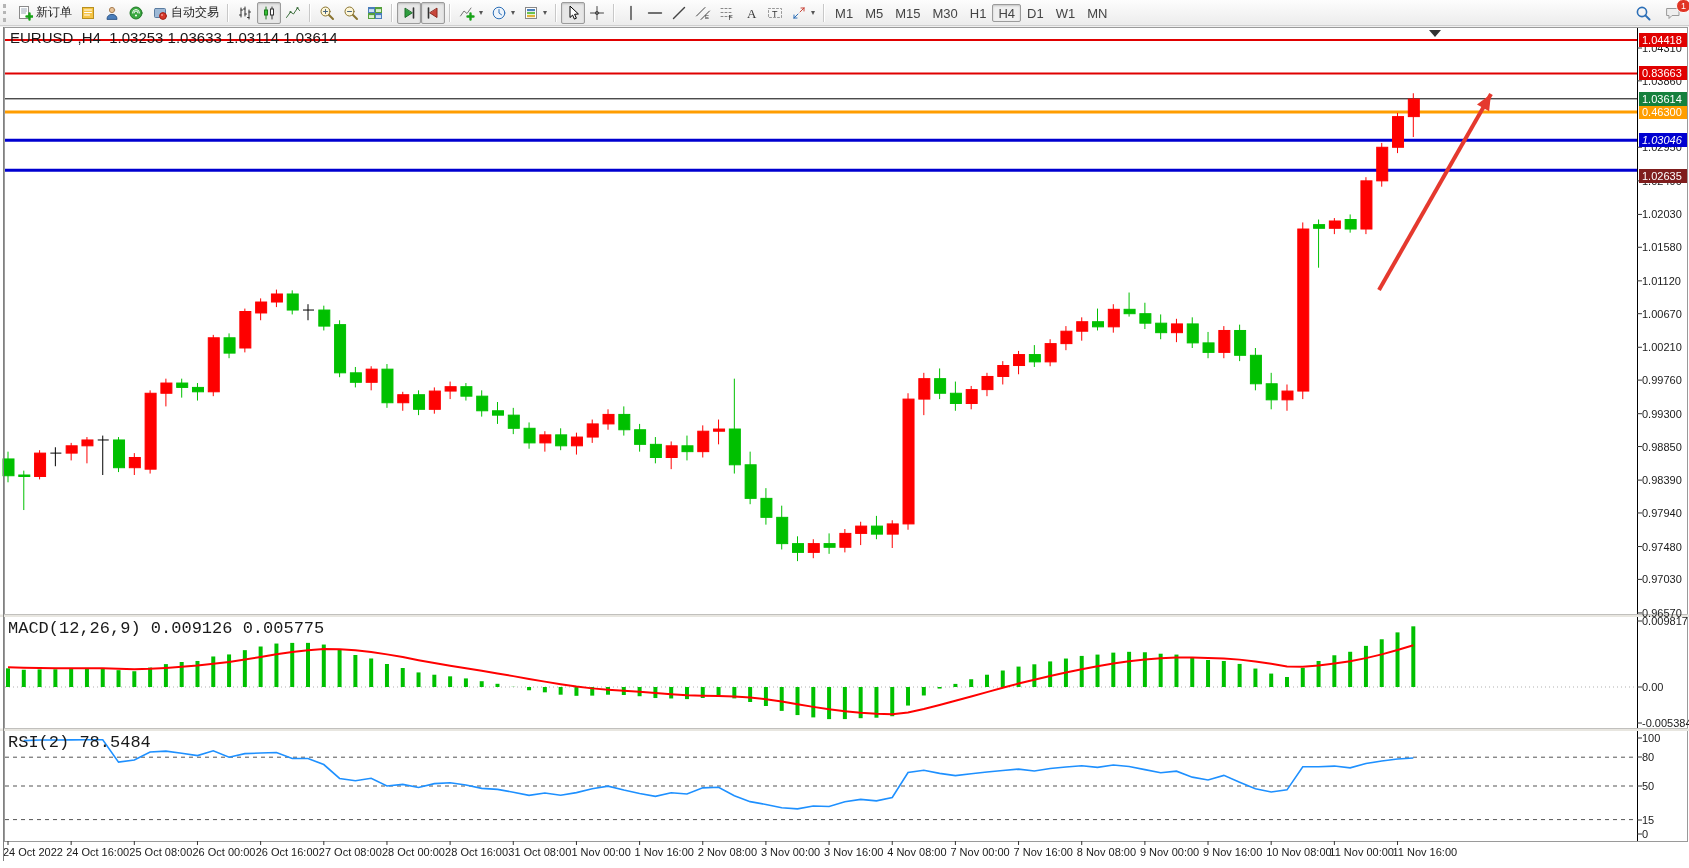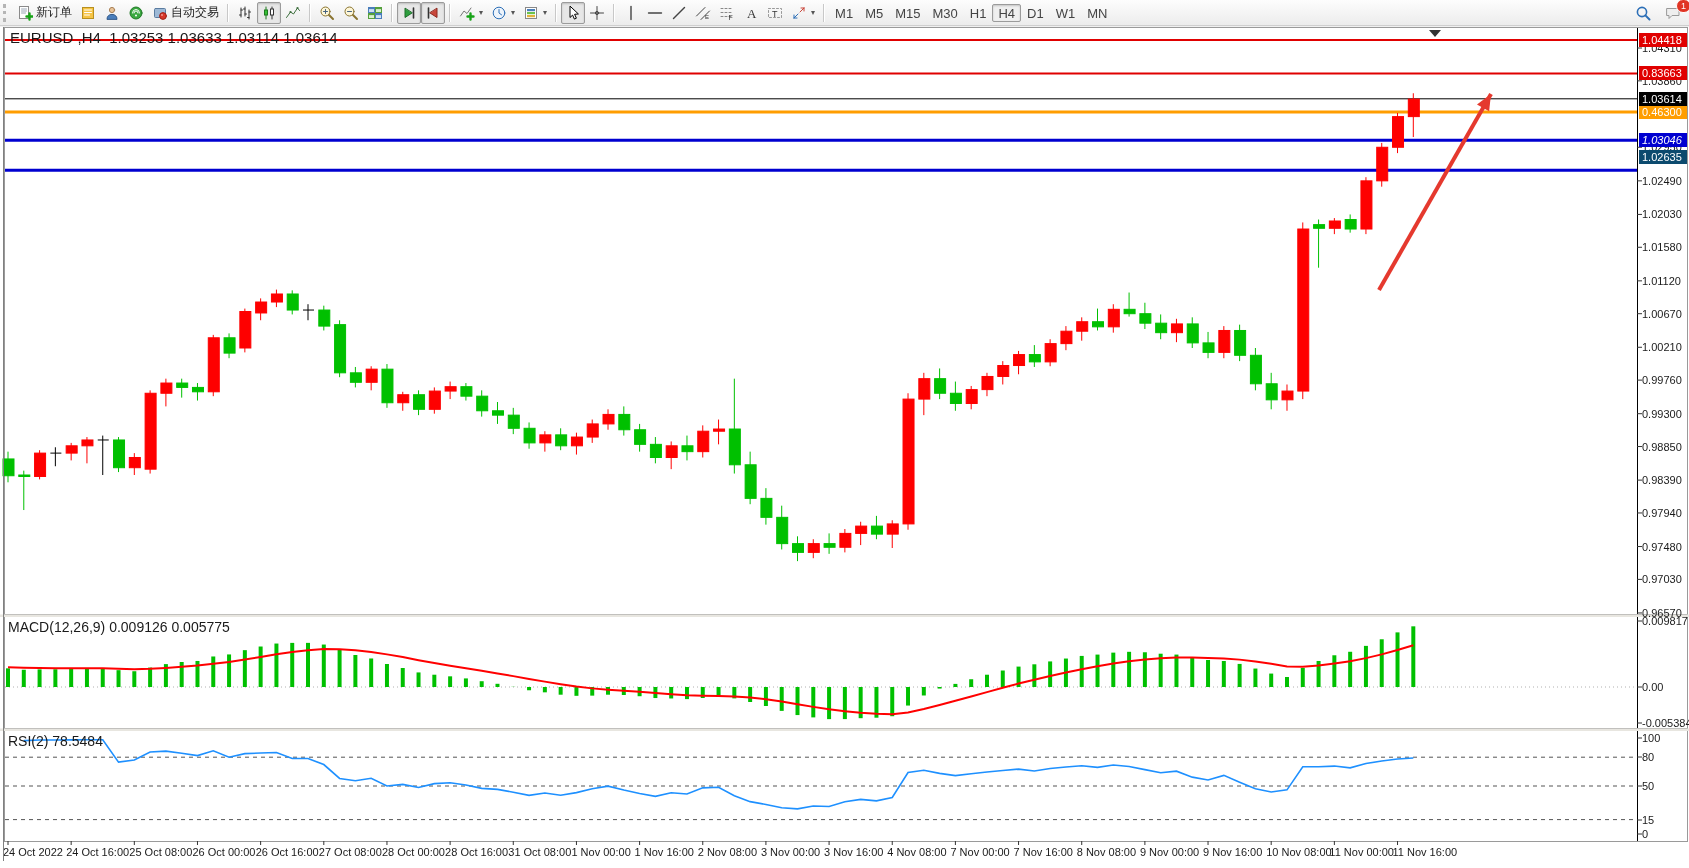--- a/index.html
+++ b/index.html
@@ -17,21 +17,21 @@
   .tb-grip{width:4px;height:18px;margin:0 3px;border-left:3px dotted #b5b5b5;}
   .tf-btn{font-size:13px;color:#444;padding:2px 5px;height:18px;line-height:14px;border:1px solid transparent;border-radius:2px;background:transparent;font-family:"Liberation Sans",sans-serif;}
   .tf-btn.active{border:1px solid #9b9b9b;background:#efefef;box-shadow:inset 0 1px 2px rgba(0,0,0,.18);}
   #tb-right{margin-left:auto;display:flex;align-items:center;gap:6px;padding-right:4px;}
   .badge{position:absolute;top:-4px;right:-7px;background:#e03424;color:#fff;font-size:9px;
     border-radius:7px;padding:0 4px;line-height:12px;border:1px solid #fff;}
   .tb-chat{position:relative;}
   
   #chart-wrap{position:absolute;left:0;top:27px;width:1689px;height:841px;background:#fff;}
   #chart-svg{position:absolute;left:0;top:0;}
-  .panel-label{position:absolute;font-size:14px;color:#1a1a1a;white-space:pre;}
+  .panel-label{position:absolute;font-size:17px;color:#1a1a1a;white-space:pre;font-family:Liberation Mono, monospace;}
   #chart-title{position:absolute;left:10px;top:2px;font-size:15px;color:#1a1a1a;}
   .price-box{position:absolute;left:1639px;width:48px;height:14px;color:#fff;font-size:11px;
     line-height:14px;text-align:left;padding-left:3px;box-sizing:border-box;}
 </style>
 </head>
 <body>
 
 <div id="toolbar">
     <span class="tb-grip"></span>
     <button class="tb-btn">
@@ -692,16 +692,16 @@
     <span>EURUSD ,H4</span>&nbsp;
     <span>1.03253 1.03633 1.03114 1.03614</span>
   </div>
   <div class="panel-label" id="macd-label" style="left:8px;top:592px;">MACD(12,26,9) 0.009126 0.005775</div>
   <div class="panel-label" id="rsi-label" style="left:8px;top:706px;">RSI(2) 78.5484</div>
   <div id="price-boxes">
       <div class="price-box" style="top: 6.11679px; background: rgb(224, 0, 0);">1.04418</div>
       <div class="price-box" style="top: 39.4015px; background: rgb(224, 0, 0);">0.83663</div>
       <div class="price-box" style="top: 77.9416px; background: rgb(255, 157, 0);">0.46300</div>
       <div class="price-box" style="top: 106.263px; background: rgb(0, 0, 208); font-style: italic;">1.03046</div>
-      <div class="price-box" style="top: 123px; background: #0c4a6e;">1.02635</div>
-      <div class="price-box" style="top: 64.8029px; background: #000000;">1.03614</div>
+      <div class="price-box" style="top: 142px; background: #7f1d1d;">1.02635</div>
+      <div class="price-box" style="top: 64.8029px; background: #15803d;">1.03614</div>
     </div>
 </div>
 
 </body></html>

